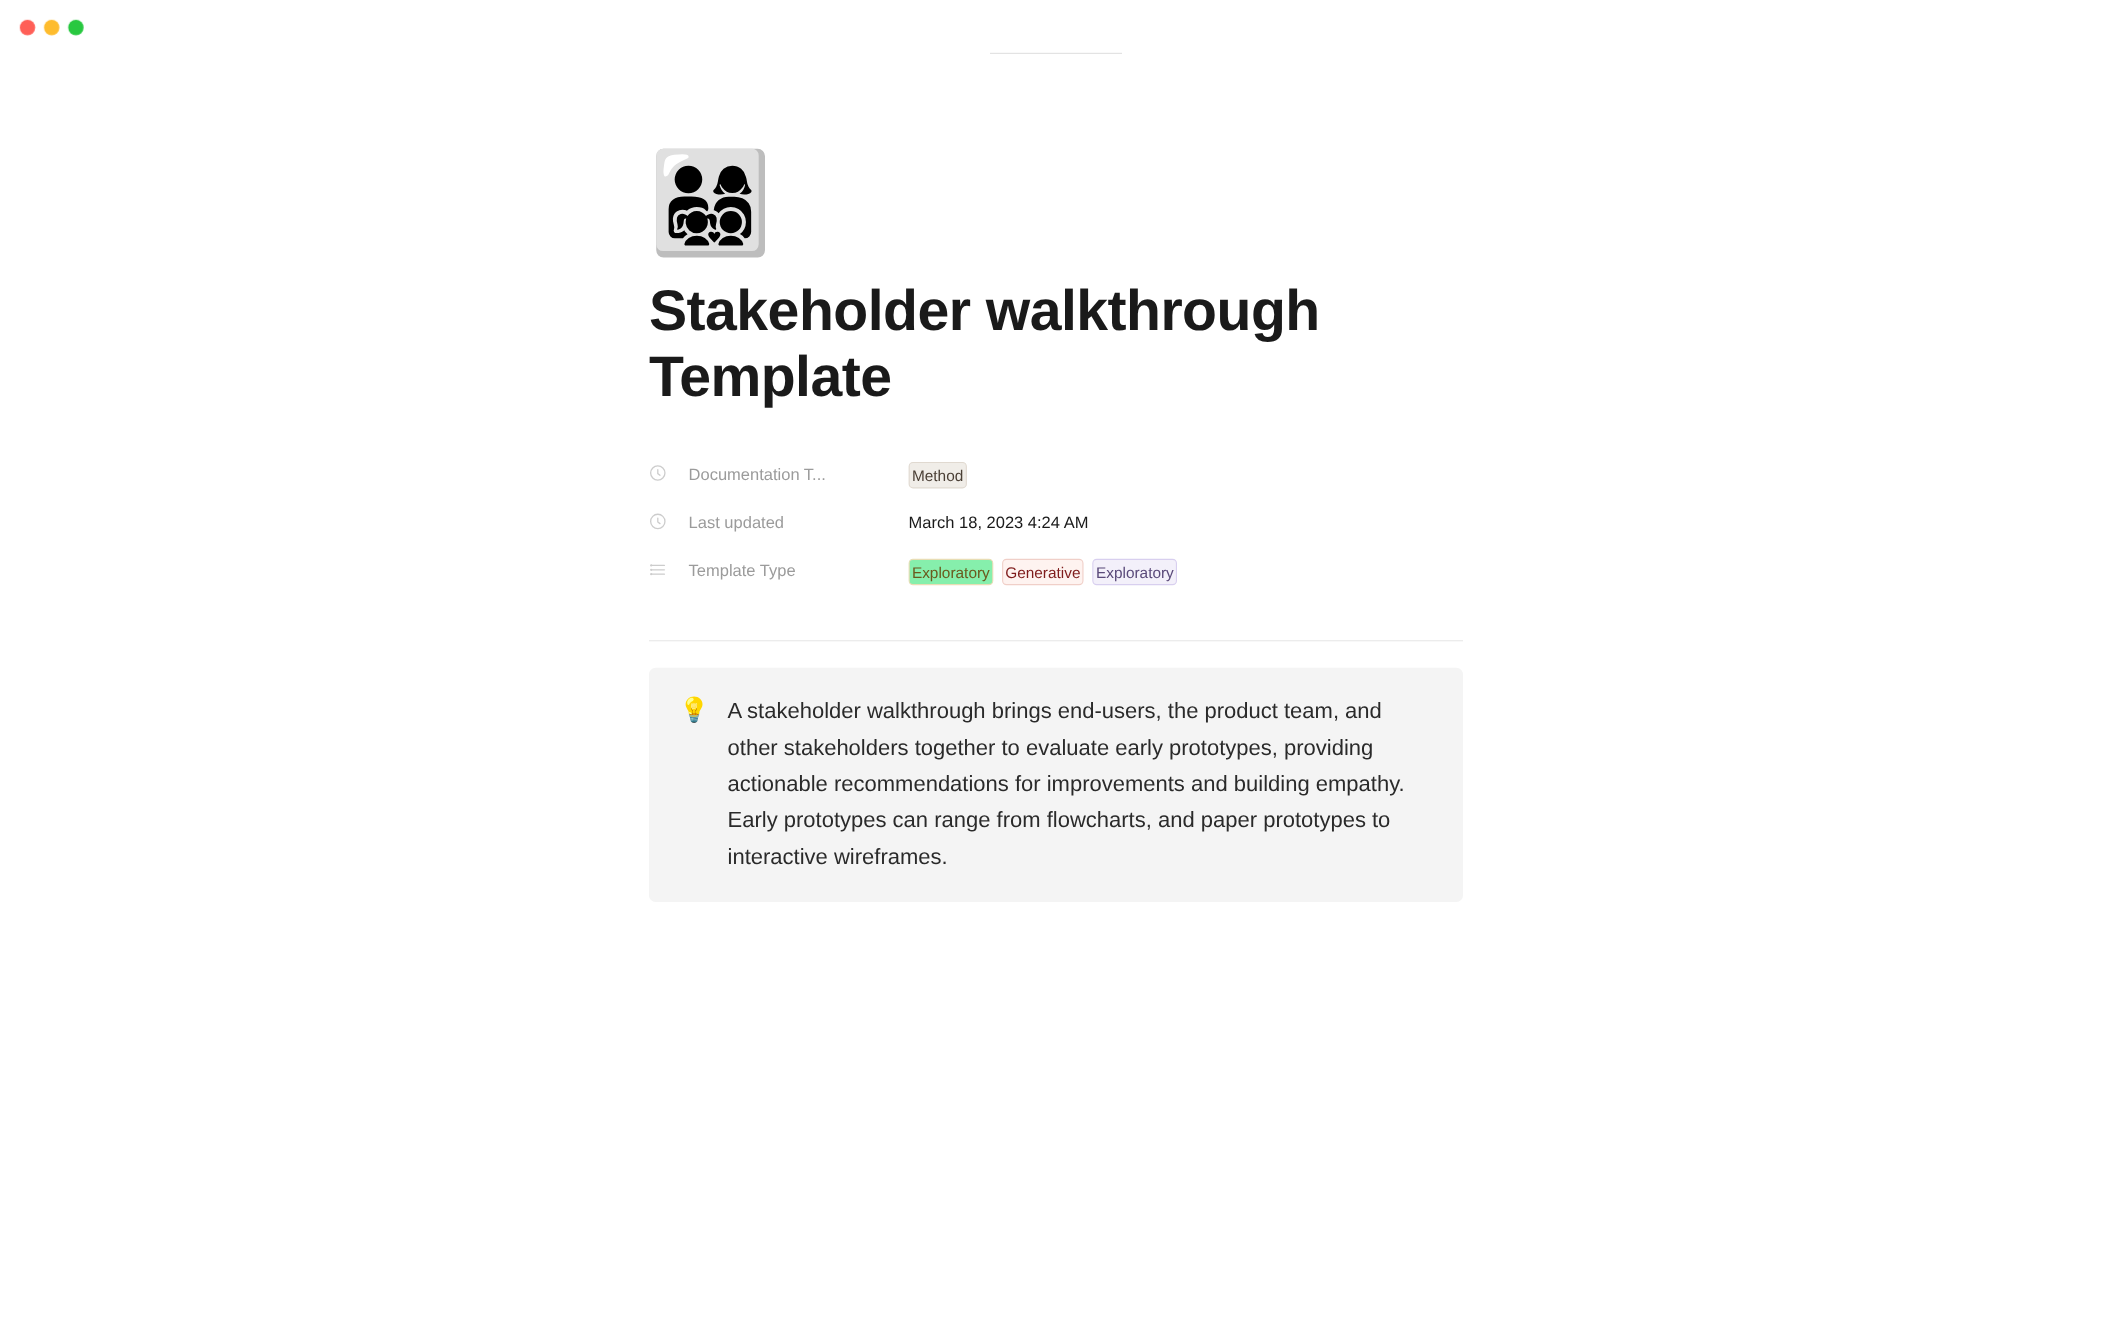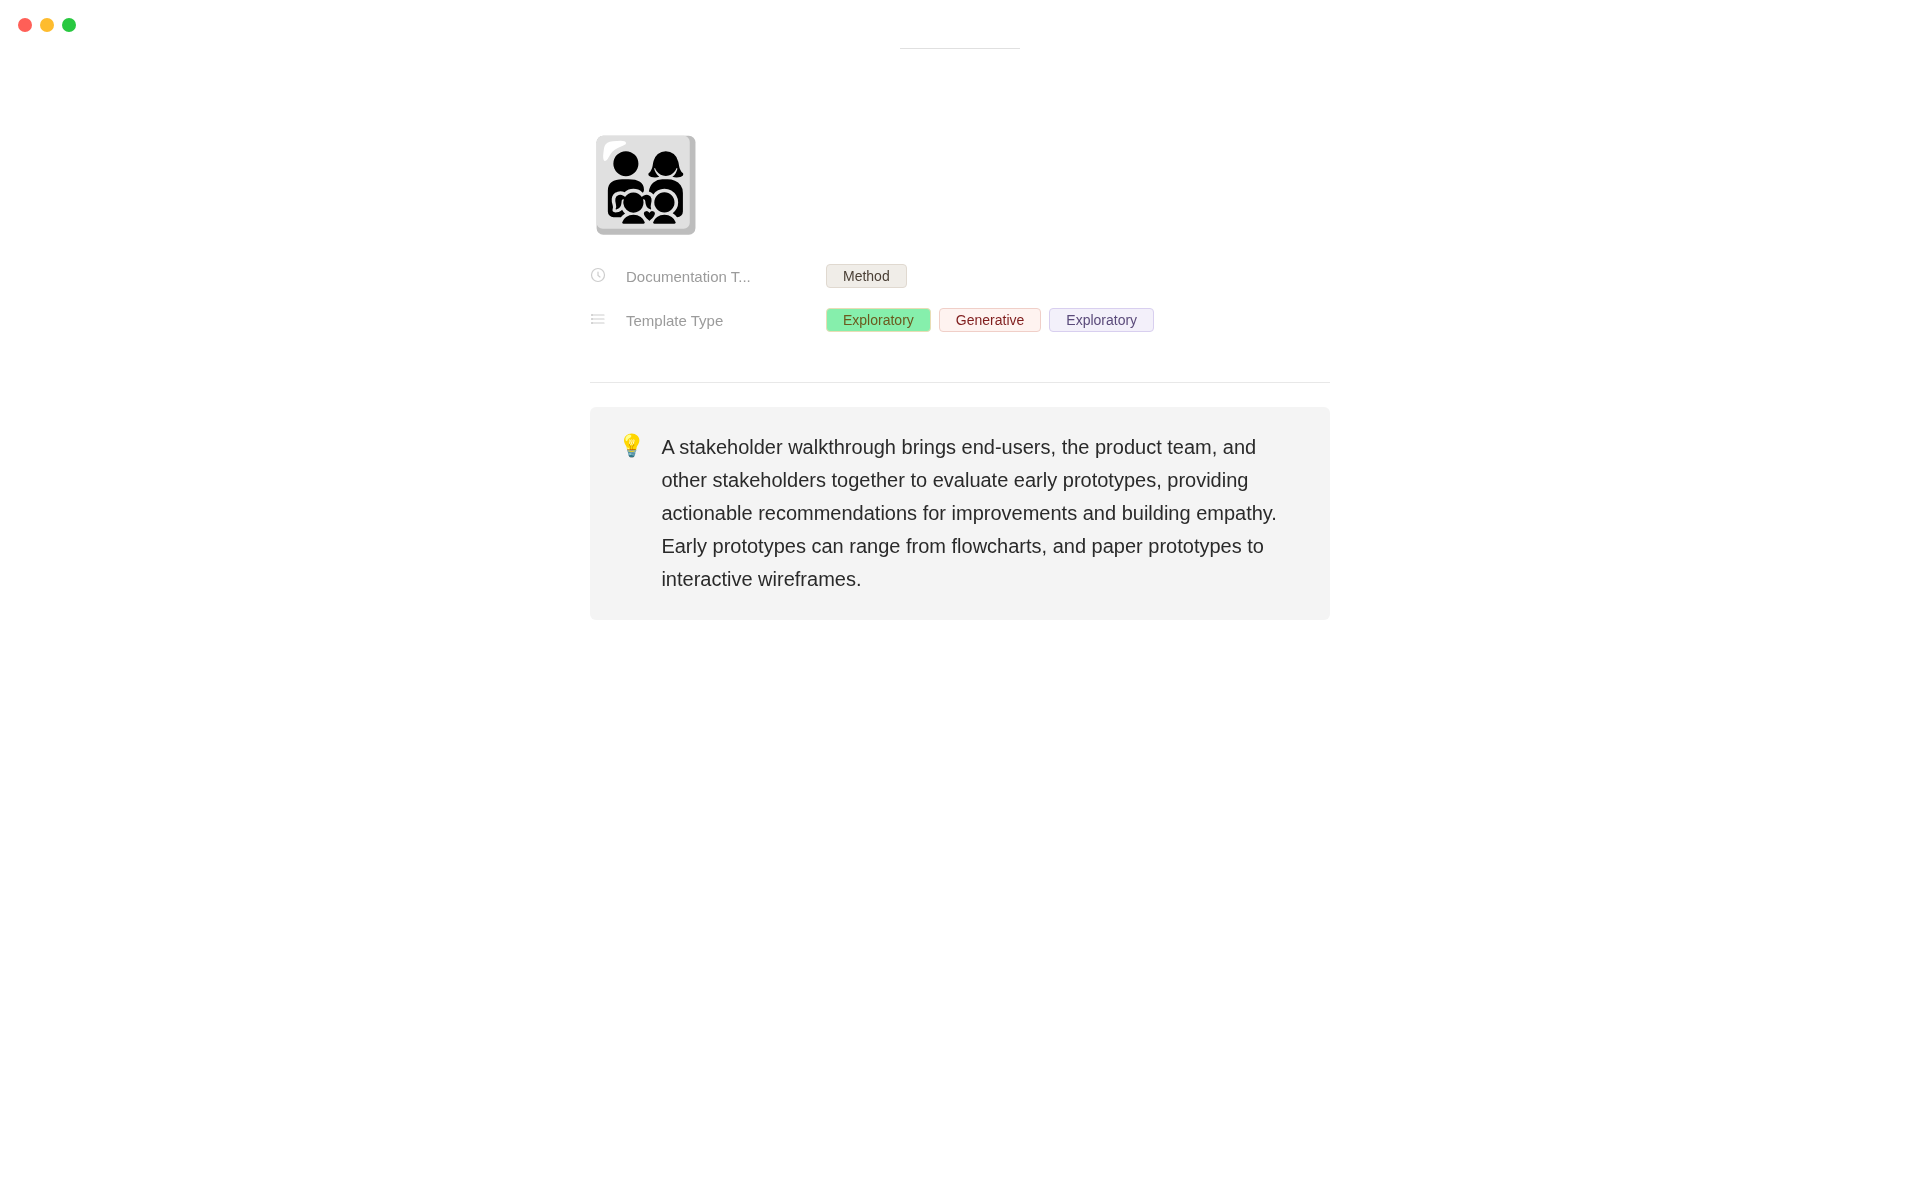--- a/index.html
+++ b/index.html
@@ -106,21 +106,21 @@
 
     .property-values {
       display: flex;
       align-items: center;
       gap: 8px;
       flex-wrap: wrap;
     }
 
     
     .tag {
-      padding: 3px 16px;
+      padding: 3px 2px;
       border-radius: 4px;
       font-size: 14px;
       font-weight: 400;
     }
 
     .tag-method {
       background: #f0ede8;
       color: #4a3f35;
       border: 1px solid #e0d9d0;
     }
@@ -193,38 +193,53 @@
   <div class="traffic-light minimize"></div>
   <div class="traffic-light maximize"></div>
 </div>
 
 <div class="top-divider"></div>
 
 <div class="main-content">
 
   <span class="page-icon">👨‍👩‍👧‍👦</span>
 
+  <h1 class="page-title">Stakeholder walkthrough Template</h1>
 
   <div class="properties">
 
     <div class="property-row">
       <div class="property-label">
         <span class="property-icon">
           <svg class="icon-svg" viewBox="0 0 16 16" fill="none" xmlns="http://www.w3.org/2000/svg">
             <circle cx="8" cy="8" r="6.5" stroke="#9b9b9b" stroke-width="1.2"></circle>
             <path d="M8 5v3.5l2 1.5" stroke="#9b9b9b" stroke-width="1.2" stroke-linecap="round"></path>
           </svg>
         </span>
         <span>Documentation T...</span>
       </div>
       <div class="property-values">
         <span class="tag tag-method">Method</span>
       </div>
     </div>
 
+    <div class="property-row">
+      <div class="property-label">
+        <span class="property-icon">
+          <svg class="icon-svg" viewBox="0 0 16 16" fill="none" xmlns="http://www.w3.org/2000/svg">
+            <circle cx="8" cy="8" r="6.5" stroke="#9b9b9b" stroke-width="1.2"></circle>
+            <path d="M8 5v3.5l2 1.5" stroke="#9b9b9b" stroke-width="1.2" stroke-linecap="round"></path>
+          </svg>
+        </span>
+        <span>Last updated</span>
+      </div>
+      <div class="property-values">
+        <span class="date-value">March 18, 2023 4:24 AM</span>
+      </div>
+    </div>
 
     <div class="property-row">
       <div class="property-label">
         <span class="property-icon">
           <svg class="icon-svg" viewBox="0 0 16 16" fill="none" xmlns="http://www.w3.org/2000/svg">
             <line x1="2" y1="4" x2="14" y2="4" stroke="#9b9b9b" stroke-width="1.2" stroke-linecap="round"></line>
             <line x1="2" y1="8" x2="14" y2="8" stroke="#9b9b9b" stroke-width="1.2" stroke-linecap="round"></line>
             <line x1="2" y1="12" x2="14" y2="12" stroke="#9b9b9b" stroke-width="1.2" stroke-linecap="round"></line>
             <circle cx="2" cy="4" r="1" fill="#9b9b9b"></circle>
             <circle cx="2" cy="8" r="1" fill="#9b9b9b"></circle>

